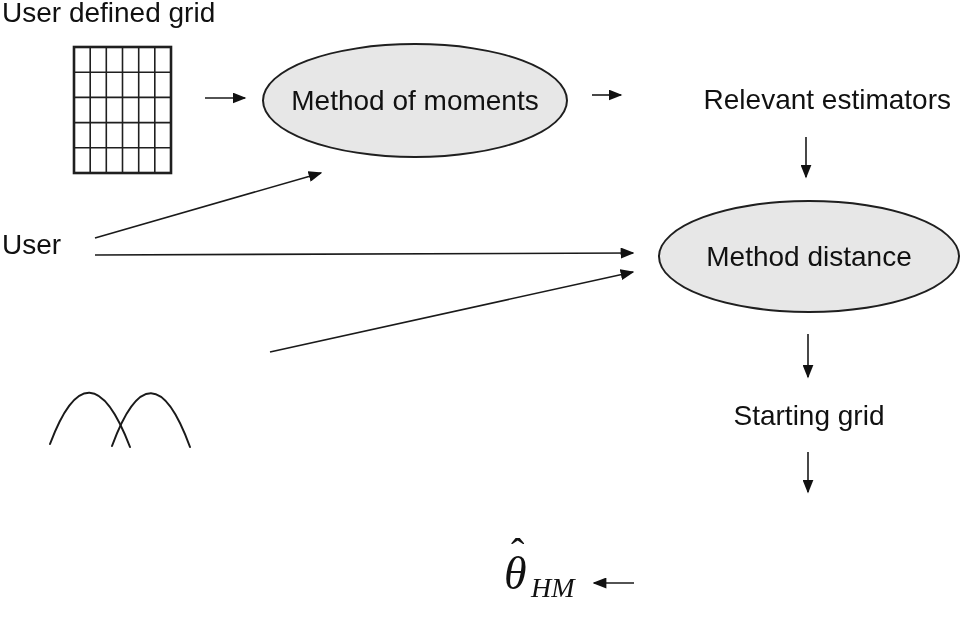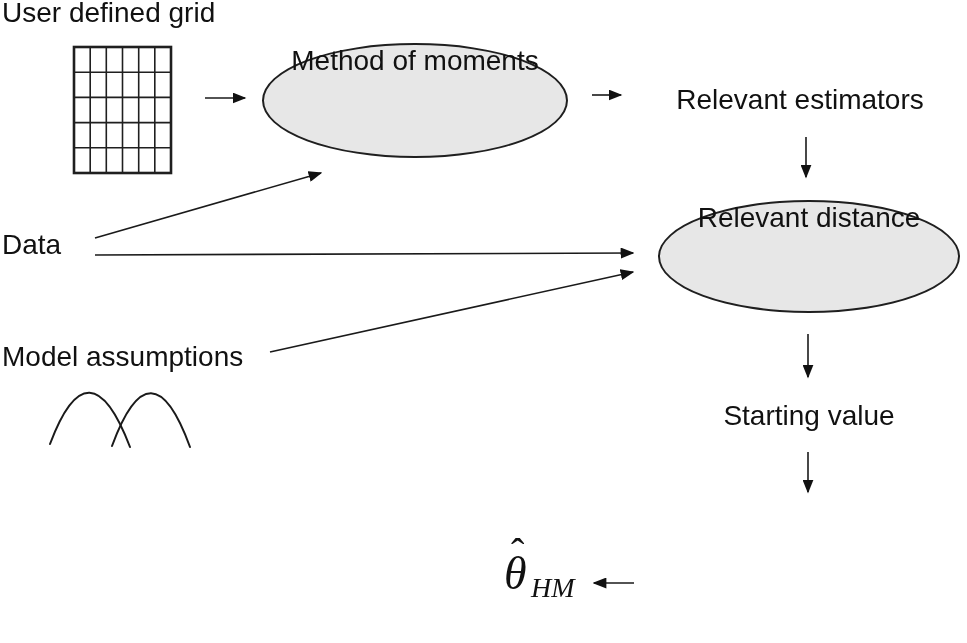--- a/index.html
+++ b/index.html
@@ -33,32 +33,33 @@
     white-space: nowrap;
     color: var(--text);
   }
   .centered { text-align: center; }
   .ellipse {
     position: absolute;
     background: var(--ellipse-fill);
     border: 2.5px solid #1f1f1f;
     border-radius: 50%;
     display: flex;
+    align-items: center;
     justify-content: center;
     font-size: 28px;
     color: var(--text);
   }
   .ellipse-method   { left: 262px; top: 43px;  width: 306px; height: 115px; }
   .ellipse-distance { left: 658px; top: 200px; width: 302px; height: 113px; }
   .ellipse-optim    { left: 655px; top: 522px; width: 302px; height: 119px; }
 
   .lbl-user-grid   { left: 2px;  top: -4px; }
   .lbl-data        { left: 2px;  top: 228px; }
   .lbl-assumptions { left: 2px;  top: 340px; }
-  .lbl-estimators  { left: 649px; top: 83px;  width: 302px; }
+  .lbl-estimators  { left: 649px; top: 83px;  width: 302px; text-align: right; }
   .lbl-starting    { left: 658px; top: 399px; width: 302px; }
 
   .theta-wrap {
     position: absolute;
     left: 500px; top: 546px;
     width: 100px; height: 64px;
     font-family: "Liberation Serif", "DejaVu Serif", serif;
     font-style: italic;
     color: var(--text);
   }
@@ -122,34 +123,33 @@
       <line x1="95" y1="255" x2="633" y2="253" marker-end="url(#arrowhead)"></line>
       <line x1="270" y1="352" x2="633" y2="272" marker-end="url(#arrowhead)"></line>
       <line x1="808" y1="334" x2="808" y2="377" marker-end="url(#arrowhead)"></line>
       <line x1="808" y1="452" x2="808" y2="492" marker-end="url(#arrowhead)"></line>
       <line x1="634" y1="583" x2="594" y2="583" marker-end="url(#arrowhead)"></line>
     </g>
   </svg>
 
   <div class="label lbl-user-grid">User defined grid</div>
 
-  <div class="label lbl-data">Data</div>
+  <div class="label lbl-data">User</div>
 
-  <div class="label lbl-assumptions">Model assumptions</div>
 
   <div class="label lbl-estimators centered">Relevant estimators</div>
 
-  <div class="label lbl-starting centered">Starting value</div>
+  <div class="label lbl-starting centered">Starting grid</div>
 
   <div class="ellipse ellipse-method">
     <span>Method of moments</span>
   </div>
 
   <div class="ellipse ellipse-distance">
-    <span>Relevant distance</span>
+    <span>Method distance</span>
   </div>
 
 
   <div class="theta-wrap">
     <span class="theta-hat">ˆ</span>
     <span class="theta-symbol">θ</span>
     <span class="theta-sub">HM</span>
   </div>
 
 </div>

